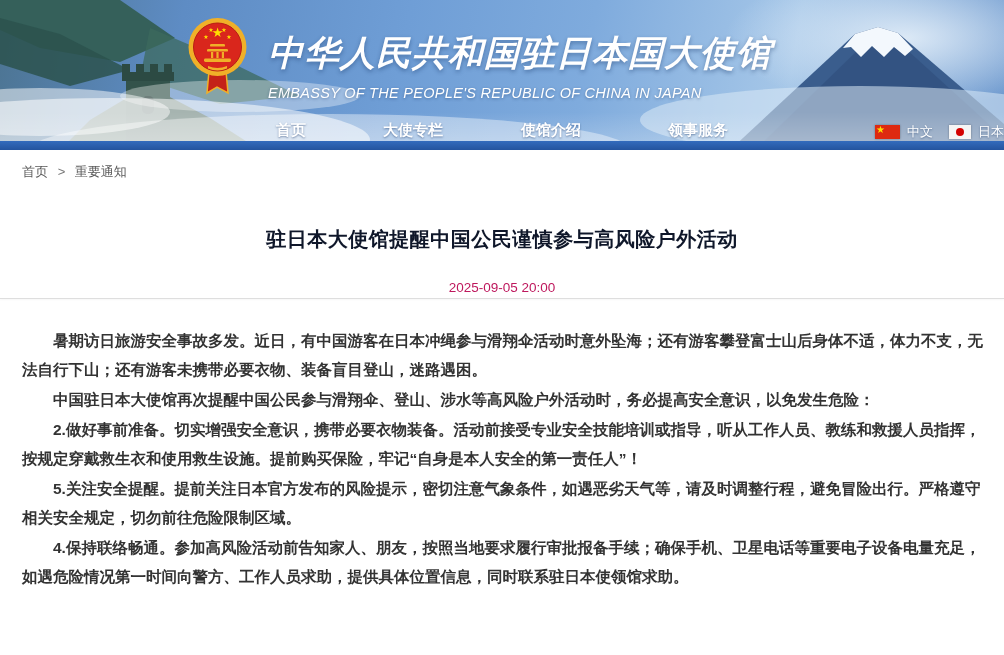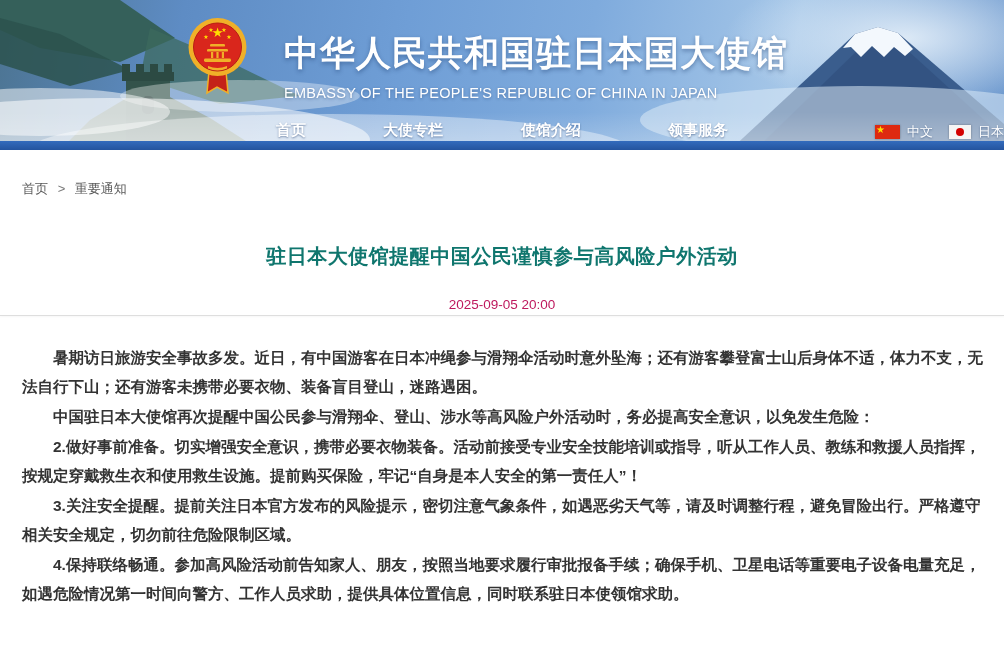--- a/index.html
+++ b/index.html
@@ -7,21 +7,21 @@
   body { font-family:"Liberation Sans","DejaVu Sans",sans-serif; }
   .page { position:relative; width:1004px; height:655px; background:#fff; overflow:hidden; margin:0 auto; }
 
   
   .banner { position:relative; width:1004px; height:150px; overflow:hidden;
             background:linear-gradient(100deg,#4c7492 0%,#5e8cc4 18%,#6f9ed6 40%,#7fabdd 58%,#a6c7e8 78%,#6b97cd 100%); }
   .banner-art { position:absolute; inset:0; display:block; }
   .banner-strip { position:absolute; left:0; right:0; bottom:0; height:9px;
                   background:linear-gradient(#336bbd,#24549e); }
   .emblem { position:absolute; left:187px; top:17px; width:61px; height:86px; }
-  .banner-titles { position:absolute; left:284px; top:30px; color:#fff; }
+  .banner-titles { position:absolute; left:268px; top:30px; color:#fff;font-style:italic; }
   .title-cn { font-size:35px; font-weight:bold; letter-spacing:1px; white-space:nowrap;
               text-shadow:0 2px 4px rgba(25,55,105,.45); }
   .title-en { font-size:14.5px; letter-spacing:.3px; margin-top:8px; white-space:nowrap;
               text-shadow:0 1px 3px rgba(25,55,105,.45); }
 
   .nav-item { position:absolute; bottom:10px; color:#fff; font-weight:bold; font-size:15px;
               white-space:nowrap; cursor:pointer; text-shadow:0 1px 2px rgba(20,50,100,.5); }
   .nav-home    { left:276px; }
   .nav-amb     { left:383px; }
   .nav-embassy { left:521px;margin-top:8px; }
@@ -31,27 +31,27 @@
                 color:#fff; font-size:13px; white-space:nowrap; }
   .flag { display:inline-block; position:relative; width:25px; height:14px; margin-right:7px;
           box-shadow:0 0 2px rgba(0,0,0,.35); cursor:pointer; }
   .flag-cn { background:#de2910; }
   .flag-cn .star { position:absolute; left:1px; top:-2px; color:#ffde00; font-size:10px; line-height:14px; }
   .flag-jp { background:#f5f5f5; margin-left:16px; width:22px; }
   .flag-jp .sun { position:absolute; left:7px; top:3px; width:8px; height:8px; border-radius:50%; background:#d30000; }
   .lang-label { cursor:pointer; text-shadow:0 1px 2px rgba(20,50,100,.5);font-family:Liberation Serif, serif; }
 
   
-  .breadcrumb { padding:30px 0 0 22px; font-size:13px; color:#5a5a5a; }
+  .breadcrumb { padding:13px 0 0 22px; font-size:13px; color:#5a5a5a; }
   .breadcrumb .bc-link { cursor:pointer; }
   .breadcrumb .bc-sep { margin:0 6px; color:#777; }
 
   
   .article-title { margin-top:45px; text-align:center; font-size:20px; font-weight:bold;
-                   color:#0f766e; letter-spacing:.5px; }
+                   color:#0f172a; letter-spacing:.5px; }
   .article-date { margin-top:27px; text-align:center; font-size:13.5px; color:#be185d; }
   .divider { margin-top:3px; border:none; border-top:1px solid #dedede;
              box-shadow:0 1px 2px rgba(0,0,0,.05); width:100%; }
   .content { padding:27px 19px 0 22px; font-size:15.5px; line-height:29px; color:#333; }
   .content p { text-indent:2em; margin-bottom:1px;font-weight:bold; }
 </style>
 </head>
 <body>
 
 <div class="page">
@@ -147,17 +147,17 @@
   </div>
 
   <h1 class="article-title">驻日本大使馆提醒中国公民谨慎参与高风险户外活动</h1>
   <div class="article-date">2025-09-05 20:00</div>
   <hr class="divider">
 
   <div class="content">
     <p>暑期访日旅游安全事故多发。近日，有中国游客在日本冲绳参与滑翔伞活动时意外坠海；还有游客攀登富士山后身体不适，体力不支，无法自行下山；还有游客未携带必要衣物、装备盲目登山，迷路遇困。</p>
     <p>中国驻日本大使馆再次提醒中国公民参与滑翔伞、登山、涉水等高风险户外活动时，务必提高安全意识，以免发生危险：</p>
     <p>2.做好事前准备。切实增强安全意识，携带必要衣物装备。活动前接受专业安全技能培训或指导，听从工作人员、教练和救援人员指挥，按规定穿戴救生衣和使用救生设施。提前购买保险，牢记“自身是本人安全的第一责任人”！</p>
-    <p>3.关注安全提醒。提前关注日本官方发布的风险提示，密切注意气象条件，如遇恶劣天气等，请及时调整行程，避免冒险出行。严格遵守相关安全规定，切勿前往危险限制区域。</p>
+    <p>5.关注安全提醒。提前关注日本官方发布的风险提示，密切注意气象条件，如遇恶劣天气等，请及时调整行程，避免冒险出行。严格遵守相关安全规定，切勿前往危险限制区域。</p>
     <p>4.保持联络畅通。参加高风险活动前告知家人、朋友，按照当地要求履行审批报备手续；确保手机、卫星电话等重要电子设备电量充足，如遇危险情况第一时间向警方、工作人员求助，提供具体位置信息，同时联系驻日本使领馆求助。</p>
   </div>
 
 </div>
 
 </body></html>

